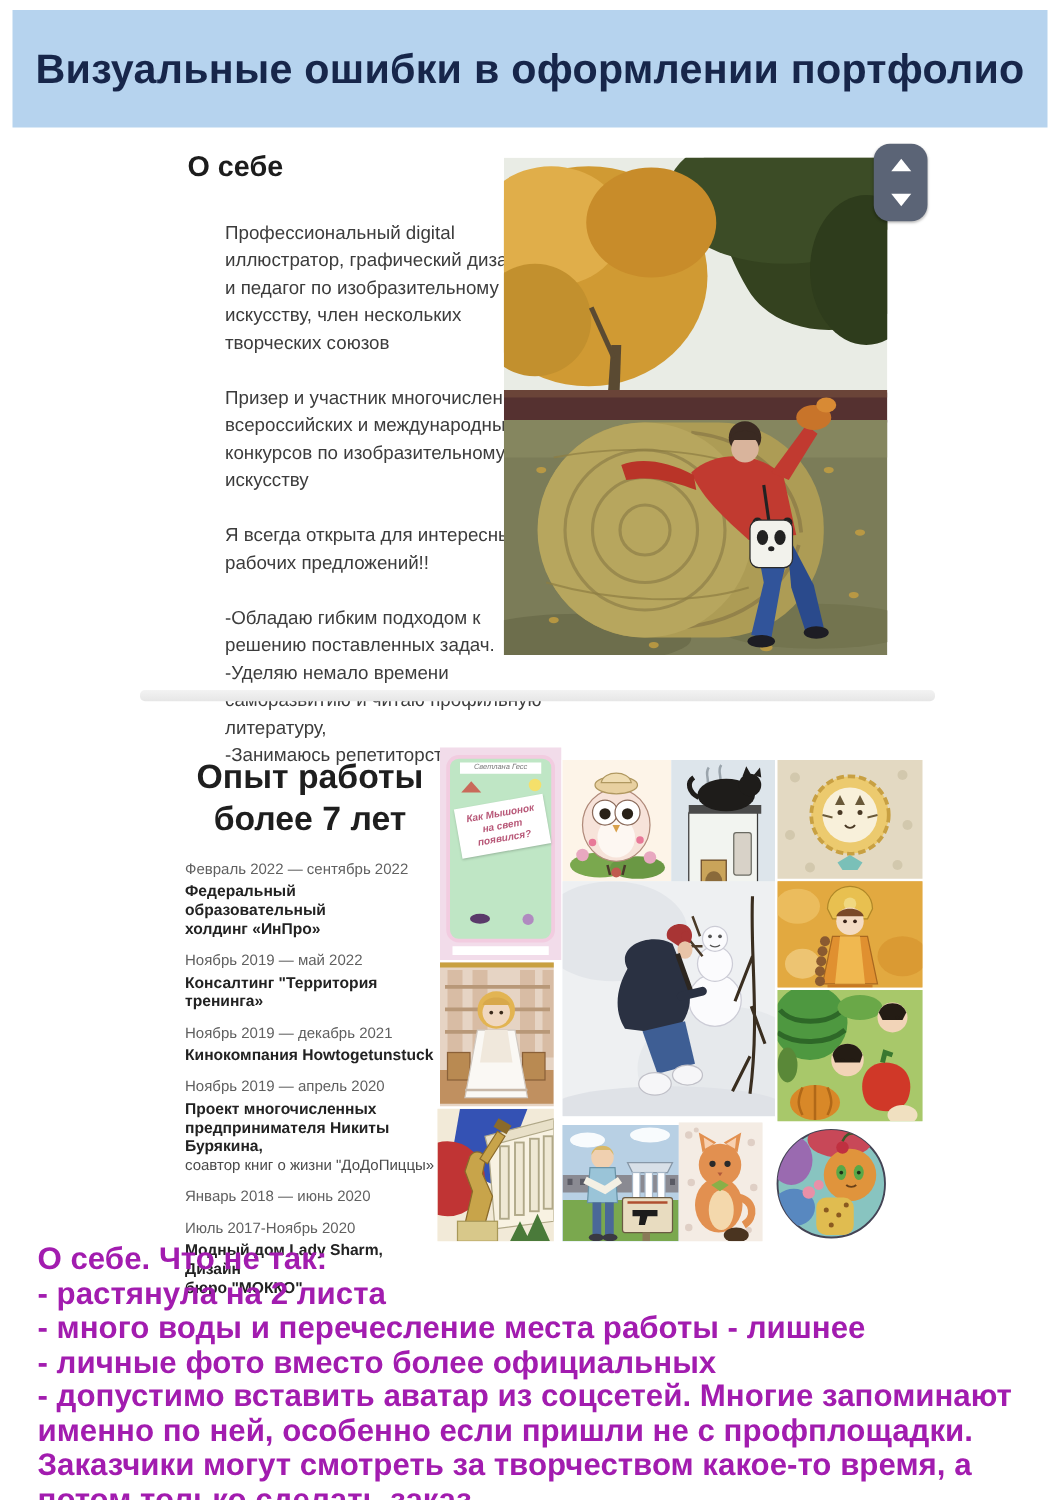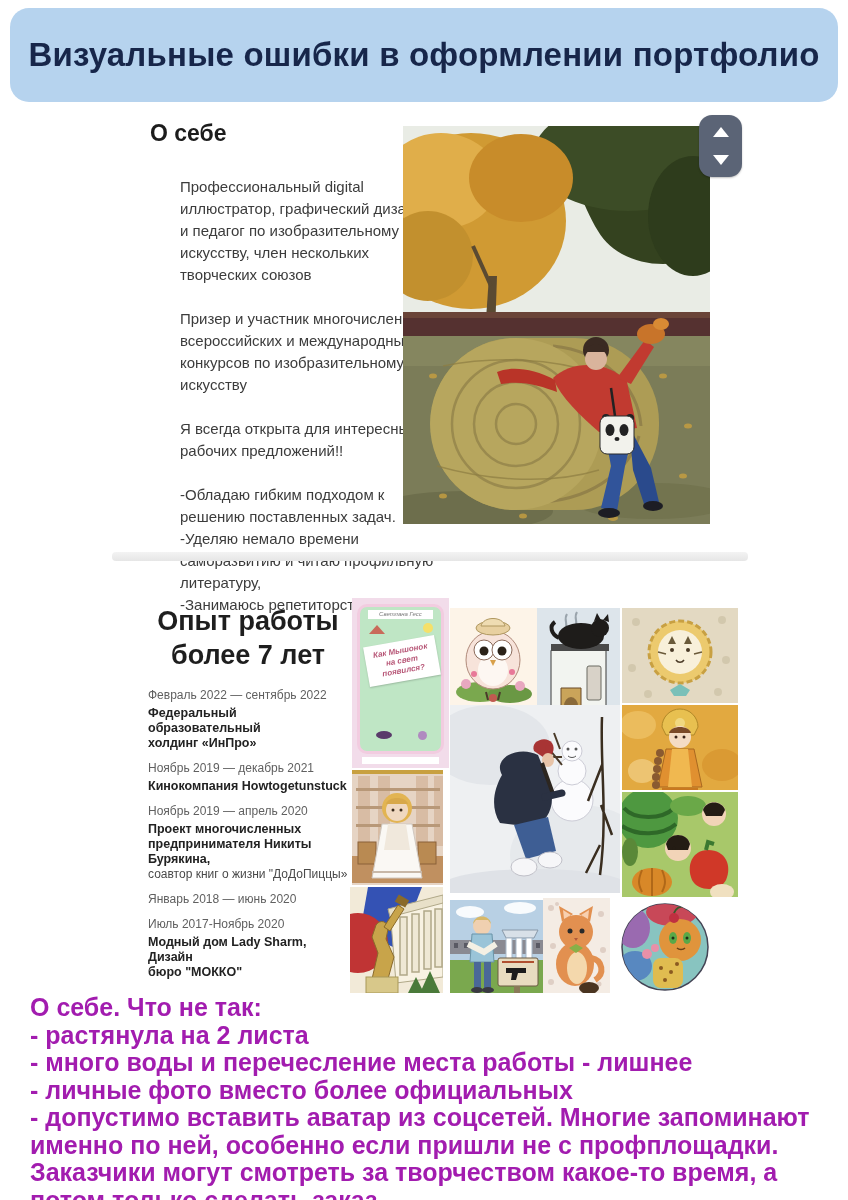--- a/index.html
+++ b/index.html
@@ -2,21 +2,21 @@
 <html><head>
 <meta charset="utf-8">
 <style>
   html,body{margin:0;padding:0;background:#ffffff;}
   .page{position:relative;width:848px;height:1200px;background:#ffffff;
         font-family:"Liberation Sans",sans-serif;overflow:hidden;}
   .abs{position:absolute;}
 
   
   .header{left:10px;top:8px;width:828px;height:94px;background:#b6d3ee;
-          display:flex;align-items:center;justify-content:center;border-radius:19px;}
+          display:flex;align-items:center;justify-content:center;}
   .header h1{margin:0;font-size:33px;font-weight:700;color:#17264a;letter-spacing:.2px;}
 
   
   .about-heading{left:150px;top:120px;font-size:23px;font-weight:700;color:#1c1c1c;}
   .about-text{left:150px;top:176px;width:272px;font-size:15px;line-height:22px;color:#3c3c3c;margin-left:30px;}
   .about-text .para{white-space:pre-line;margin:0 0 22px 0;}
 
   .photo-frame{left:403px;top:126px;width:307px;height:398px;overflow:hidden;}
 
   .scroll-widget{left:699px;top:115px;width:43px;height:62px;background:#5b6476;
@@ -197,20 +197,24 @@
   <div class="abs divider"></div>
 
   <div class="abs exp-block">
     <p class="exp-heading">Опыт работы
 более 7 лет</p>
 
     <div class="job">
       <div class="period">Февраль 2022 — сентябрь 2022</div>
       <div class="org">Федеральный образовательный
 холдинг «ИнПро»</div>
+    </div>
+    <div class="job">
+      <div class="period">Ноябрь 2019 — май 2022</div>
+      <div class="org">Консалтинг "Территория тренинга»</div>
     </div>
     <div class="job">
       <div class="period">Ноябрь 2019 — декабрь 2021</div>
       <div class="org">Кинокомпания Howtogetunstuck</div>
     </div>
     <div class="job">
       <div class="period">Ноябрь 2019 — апрель 2020</div>
       <div class="org">Проект многочисленных
 предпринимателя Никиты Бурякина,</div>
       <div class="note">соавтор книг о жизни "ДоДоПиццы»</div>

